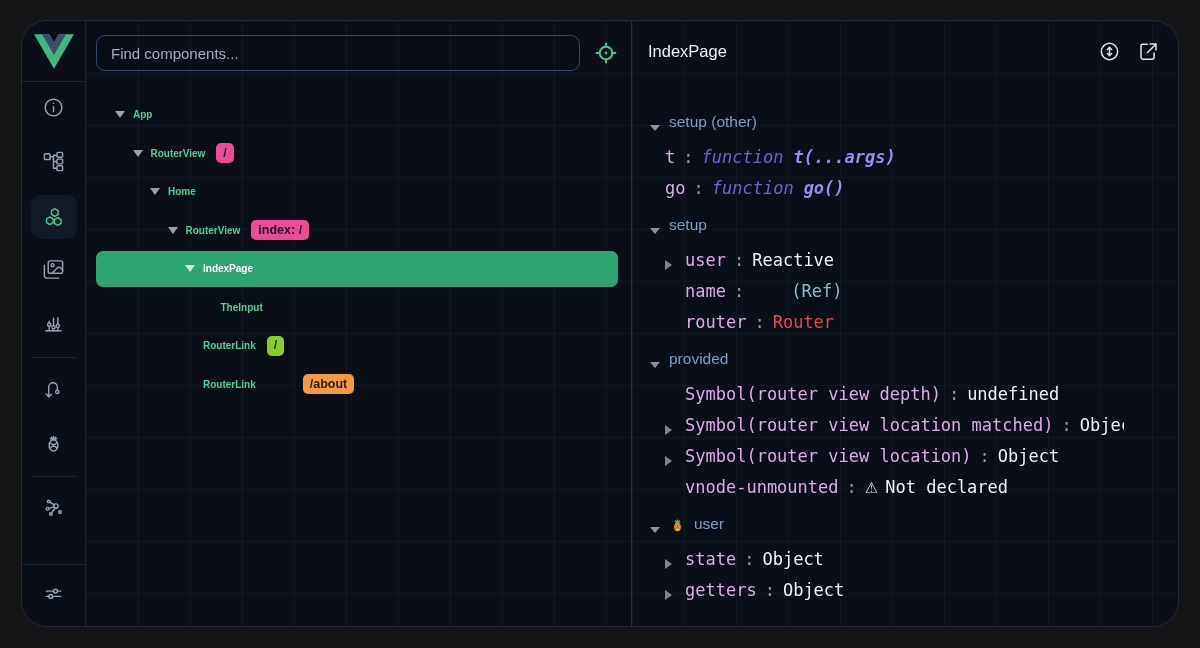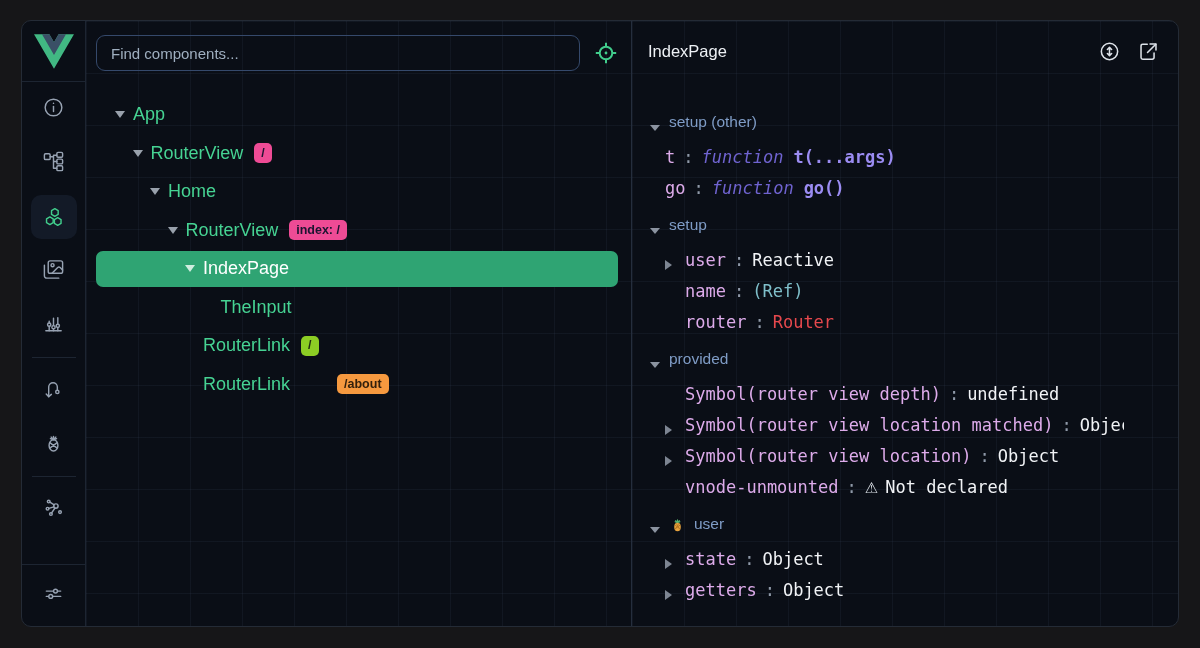--- a/index.html
+++ b/index.html
@@ -1,20 +1,20 @@
 <!DOCTYPE html>
 <html><head>
 <meta charset="utf-8">
 <style>
   * { box-sizing: border-box; margin: 0; padding: 0; }
   html,body { width:1200px; height:648px; overflow:hidden; background:#161618;
     font-family:"Liberation Sans", sans-serif; }
 
   .window { position:absolute; left:21px; top:20px; width:1158px; height:607px;
-    background:#0a0e16; border:1px solid #242b36; border-radius:10px;
+    background:#0a0e16; border:1px solid #242b36; border-radius:26px;
     display:flex; overflow:hidden; }
 
   .gridbg { background-image:
       linear-gradient(rgba(130,152,190,0.065) 1px, transparent 1px),
       linear-gradient(90deg, rgba(130,152,190,0.065) 1px, transparent 1px);
     background-size:52px 52px; }
 
   
   .sidebar { width:64px; flex:none; border-right:1px solid #1d2532;
     display:flex; flex-direction:column; }
@@ -44,21 +44,21 @@
   .search::placeholder { color:#9fafc0; }
   .target-btn { width:26px; height:26px; flex:none; cursor:pointer; }
   .target-btn svg { width:26px; height:26px; stroke:#41cd8c; fill:none; stroke-width:2; }
   .tree-list { padding-top:13px; }
   .trow { display:flex; align-items:center; height:36px; margin:2.5px 13px 2.5px 10px;
     border-radius:7px; padding-left:calc(19px + var(--lv)*17.5px); cursor:pointer; }
   .caret { width:0; height:0; border-left:5.5px solid transparent;
     border-right:5.5px solid transparent; border-top:7px solid #99a1ac;
     margin-right:8px; flex:none; }
   .trow.leaf .caret { visibility:hidden; }
-  .tlabel { color:#46d393; font-size:18px; }
+  .tlabel { color:#46d393; font-size:10px;font-weight:bold; }
   .trow.sel { background:#2fa473; }
   .trow.sel .tlabel { color:#ffffff; }
   .trow.sel .caret { border-top-color:rgba(235,250,242,0.85); }
   .badge { margin-left:11px; font-size:12.5px; font-weight:700; padding:2.5px 7px;
     border-radius:5px; color:#1c1430; line-height:1.2; }
   .badge.pink { background:#ee4b95; }
   .badge.green { background:#8ccd24; color:#1f2a10; }
   .badge.orange { background:#f6993f; color:#33200c;margin-left:47px; }
 
   
@@ -78,24 +78,24 @@
   .hlabel { color:#7f9cc6; font-size:15.5px; }
   .irow.item { padding-left:33px; font-family:"DejaVu Sans Mono", monospace;
     font-size:17px; cursor:default; }
   .acaret { width:20px; flex:none; display:flex; align-items:center; }
   .acaret i { width:0; height:0; border-top:5.5px solid transparent;
     border-bottom:5.5px solid transparent; border-left:7px solid #7d8592; }
   .k { color:#ddabea; }
   .colon { color:#8f99a8; margin:0 8px; }
   .v.white { color:#f1f3f6; }
   .v.red { color:#e5484d; }
-  .v.teal { color:#7fbfca; }
+  .v.teal { color:#7fbfca;margin-left:39px; }
   .v.clipped { display:inline-block; max-width:44px; overflow:hidden; vertical-align:bottom; }
   .kw { color:#6f63d0; font-style:italic; margin-right:10px; }
-  .sig { color:#9b8cf2; font-weight:bold; }
+  .sig { color:#9b8cf2; font-style:italic; font-weight:bold; }
   .warn { color:#d9dee4; margin-right:7px; font-family:"DejaVu Sans", sans-serif;
     font-size:15px; }
   .pinia-svg { width:17px; height:17px; margin-right:8px; flex:none; }
 </style>
 </head>
 <body>
 
 <div class="window">
 
   <div class="sidebar">

